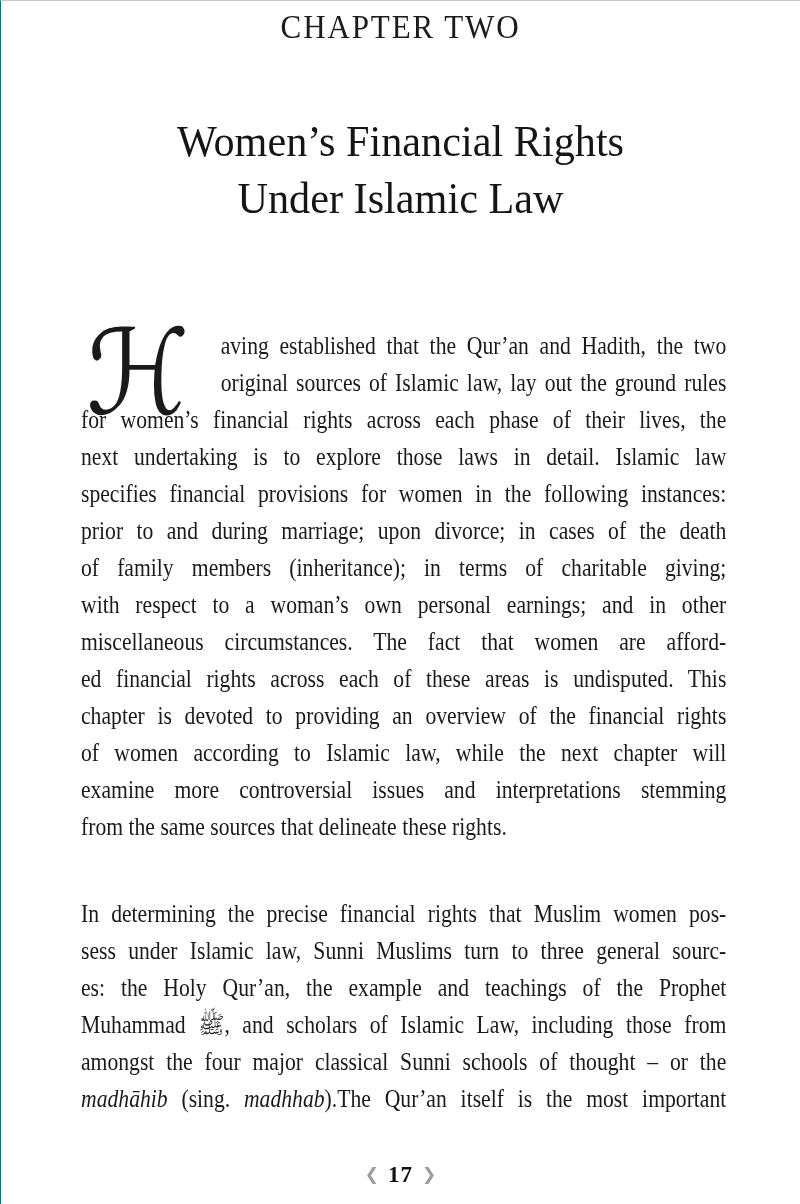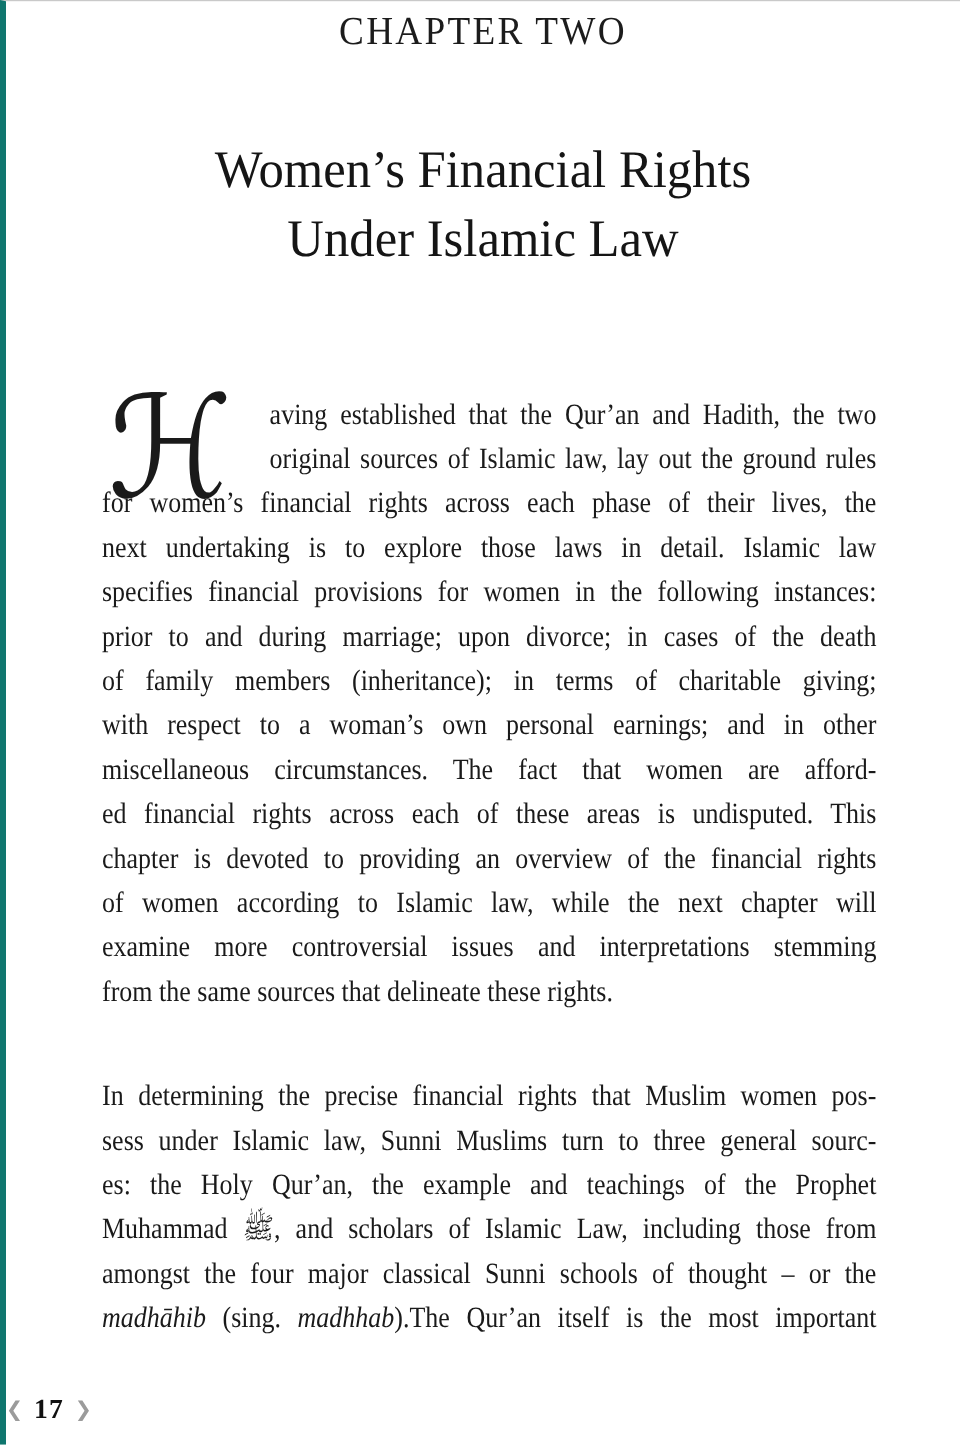--- a/index.html
+++ b/index.html
@@ -7,21 +7,21 @@
     padding: 0;
     background: #ffffff;
   }
   .book-page {
     position: relative;
     width: 800px;
     height: 1204px;
     box-sizing: border-box;
     background: #ffffff;
     border-top: 1px solid #c9c9c9;
-    border-left: 5px solid #0f766e;
+    border-left: 1px solid #0f766e;
     font-family: "Liberation Serif", serif;
     color: #171717;
     overflow: hidden;
   }
   .chapter-label {
     position: absolute;
     top: 8px;
     left: 0;
     right: 0;
     text-align: center;
@@ -70,21 +70,21 @@
   }
   .text-line.last-line {
     text-align-last: left;
   }
   .it { font-style: italic; }
   .page-footer {
     position: absolute;
     bottom: 16px;
     left: 0;
     right: 0;
-    text-align: left;
+    text-align: center;
     font-size: 23px;
     margin-top: 46px;
   }
   .page-footer .ornament {
     font-family: "DejaVu Sans", sans-serif;
     font-size: 17px;
     color: #9b9b9b;
     vertical-align: 2px;
   }
   .page-footer .ornament.left { margin-right: 9px; }

